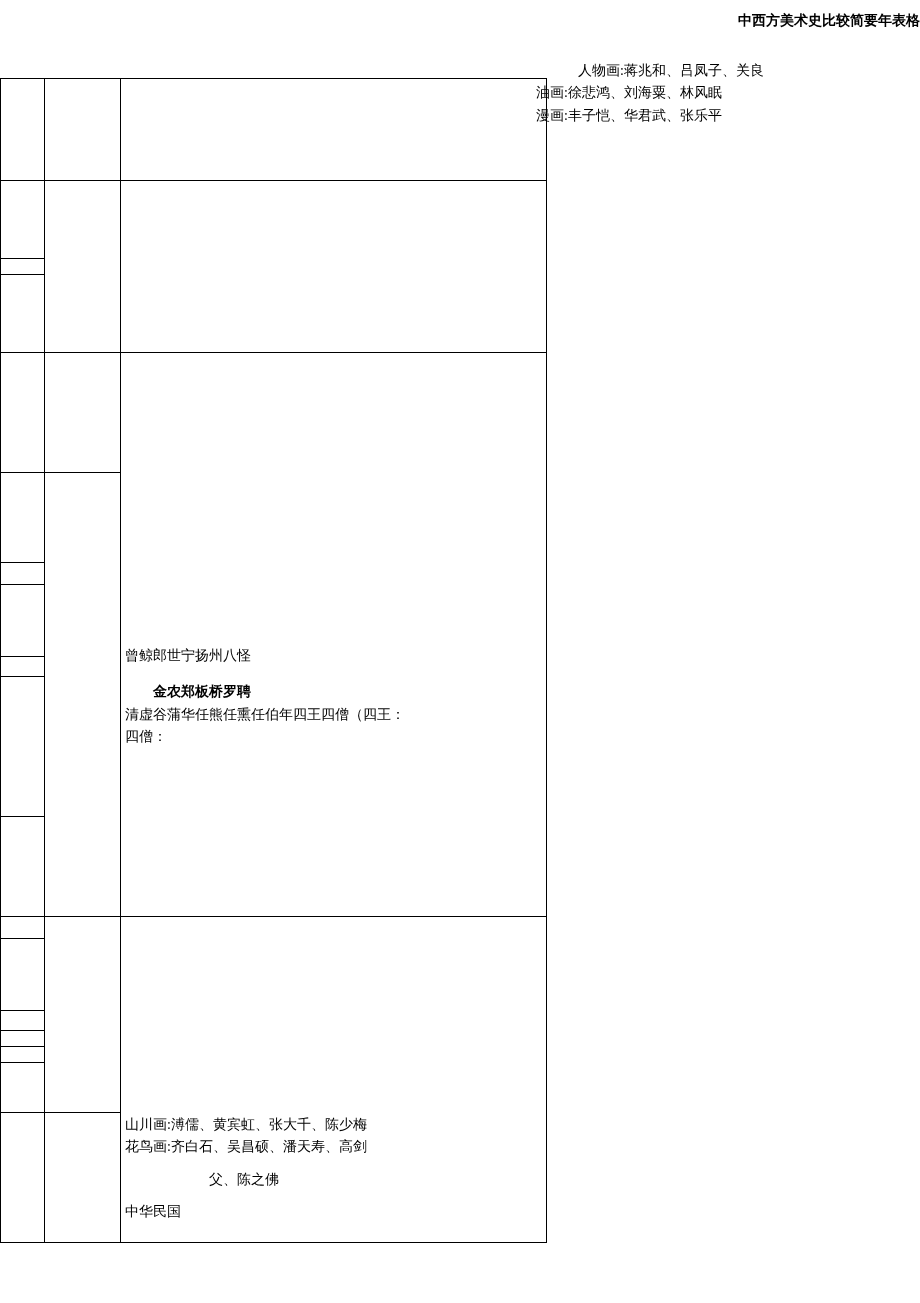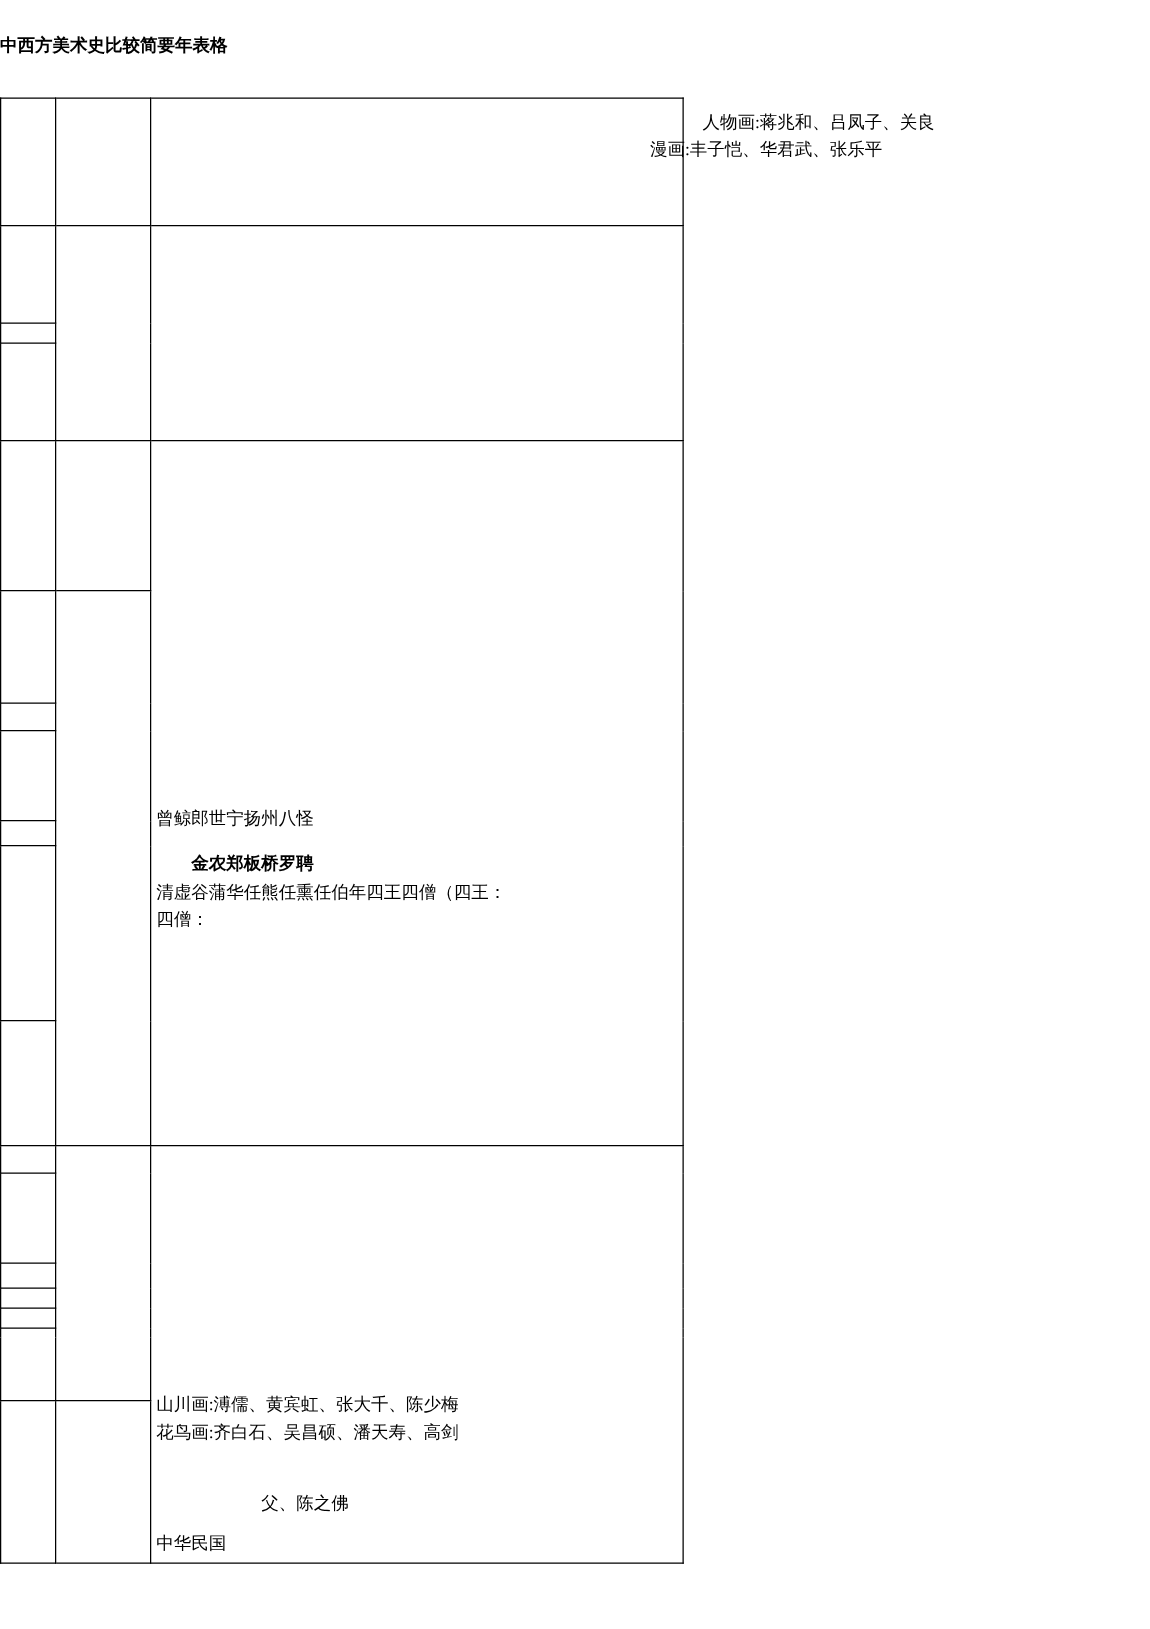--- a/index.html
+++ b/index.html
@@ -10,32 +10,31 @@
     body {
       font-family: "SimSun", "宋体", serif;
       font-size: 14px;
       background: #fff;
       color: #000;
       width: 920px;
       height: 1303px;
       position: relative;
     }
     .page-title {
-      text-align: left;
+      text-align: right;
       font-size: 14px;
       font-weight: bold;
-      padding-top: 28px;
+      padding-top: 12px;
       padding-bottom: 8px;
     }
     .right-text {
       position: absolute;
-      left: 520px;
+      left: 536px;
       top: 60px;
       line-height: 1.6;
-      margin-top: 28px;
     }
     .right-text .indent {
       text-indent: 3em;
     }
     .table-wrap {
       position: absolute;
       left: 0;
       top: 78px;
       width: 547px;
     }
@@ -71,20 +70,21 @@
     .h-content2 { height: 140px; }
     .h-tall { height: 50px; }
   </style>
 </head>
 <body>
 
 <div class="page-title">中西方美术史比较简要年表格</div>
 
 <div class="right-text">
   <div class="indent">人物画:蒋兆和、吕凤子、关良</div>
+  <div>油画:徐悲鸿、刘海粟、林风眠</div>
   <div>漫画:丰子恺、华君武、张乐平</div>
 </div>
 
 <div class="table-wrap">
   <table>
     <tbody>
         <tr>
           <td class="col1 h-large"></td>
           <td class="col2 h-large"></td>
           <td class="col3 h-large"></td>
@@ -136,21 +136,21 @@
         </tr>
 
     <tr>
           <td class="col1 h-block3"></td>
           <td class="col2" rowspan="7"></td>
           <td class="col3" rowspan="8">
       <div class="cell-text" style="padding-top:195px;">
         <div>山川画:溥儒、黄宾虹、张大千、陈少梅</div>
         <div>花鸟画:齐白石、吴昌硕、潘天寿、高剑</div>
         <div style="height:10px;"></div>
-        <div style="text-indent:6em;margin-top:24px;">父、陈之佛</div>
+        <div style="text-indent:6em;">父、陈之佛</div>
         <div style="height:10px;"></div>
         <div>中华民国</div>
       </div>
     </td>
         </tr>
     <tr>
           <td class="col1 h-block4"></td>
         </tr>
     <tr>
           <td class="col1 h-row"></td>

